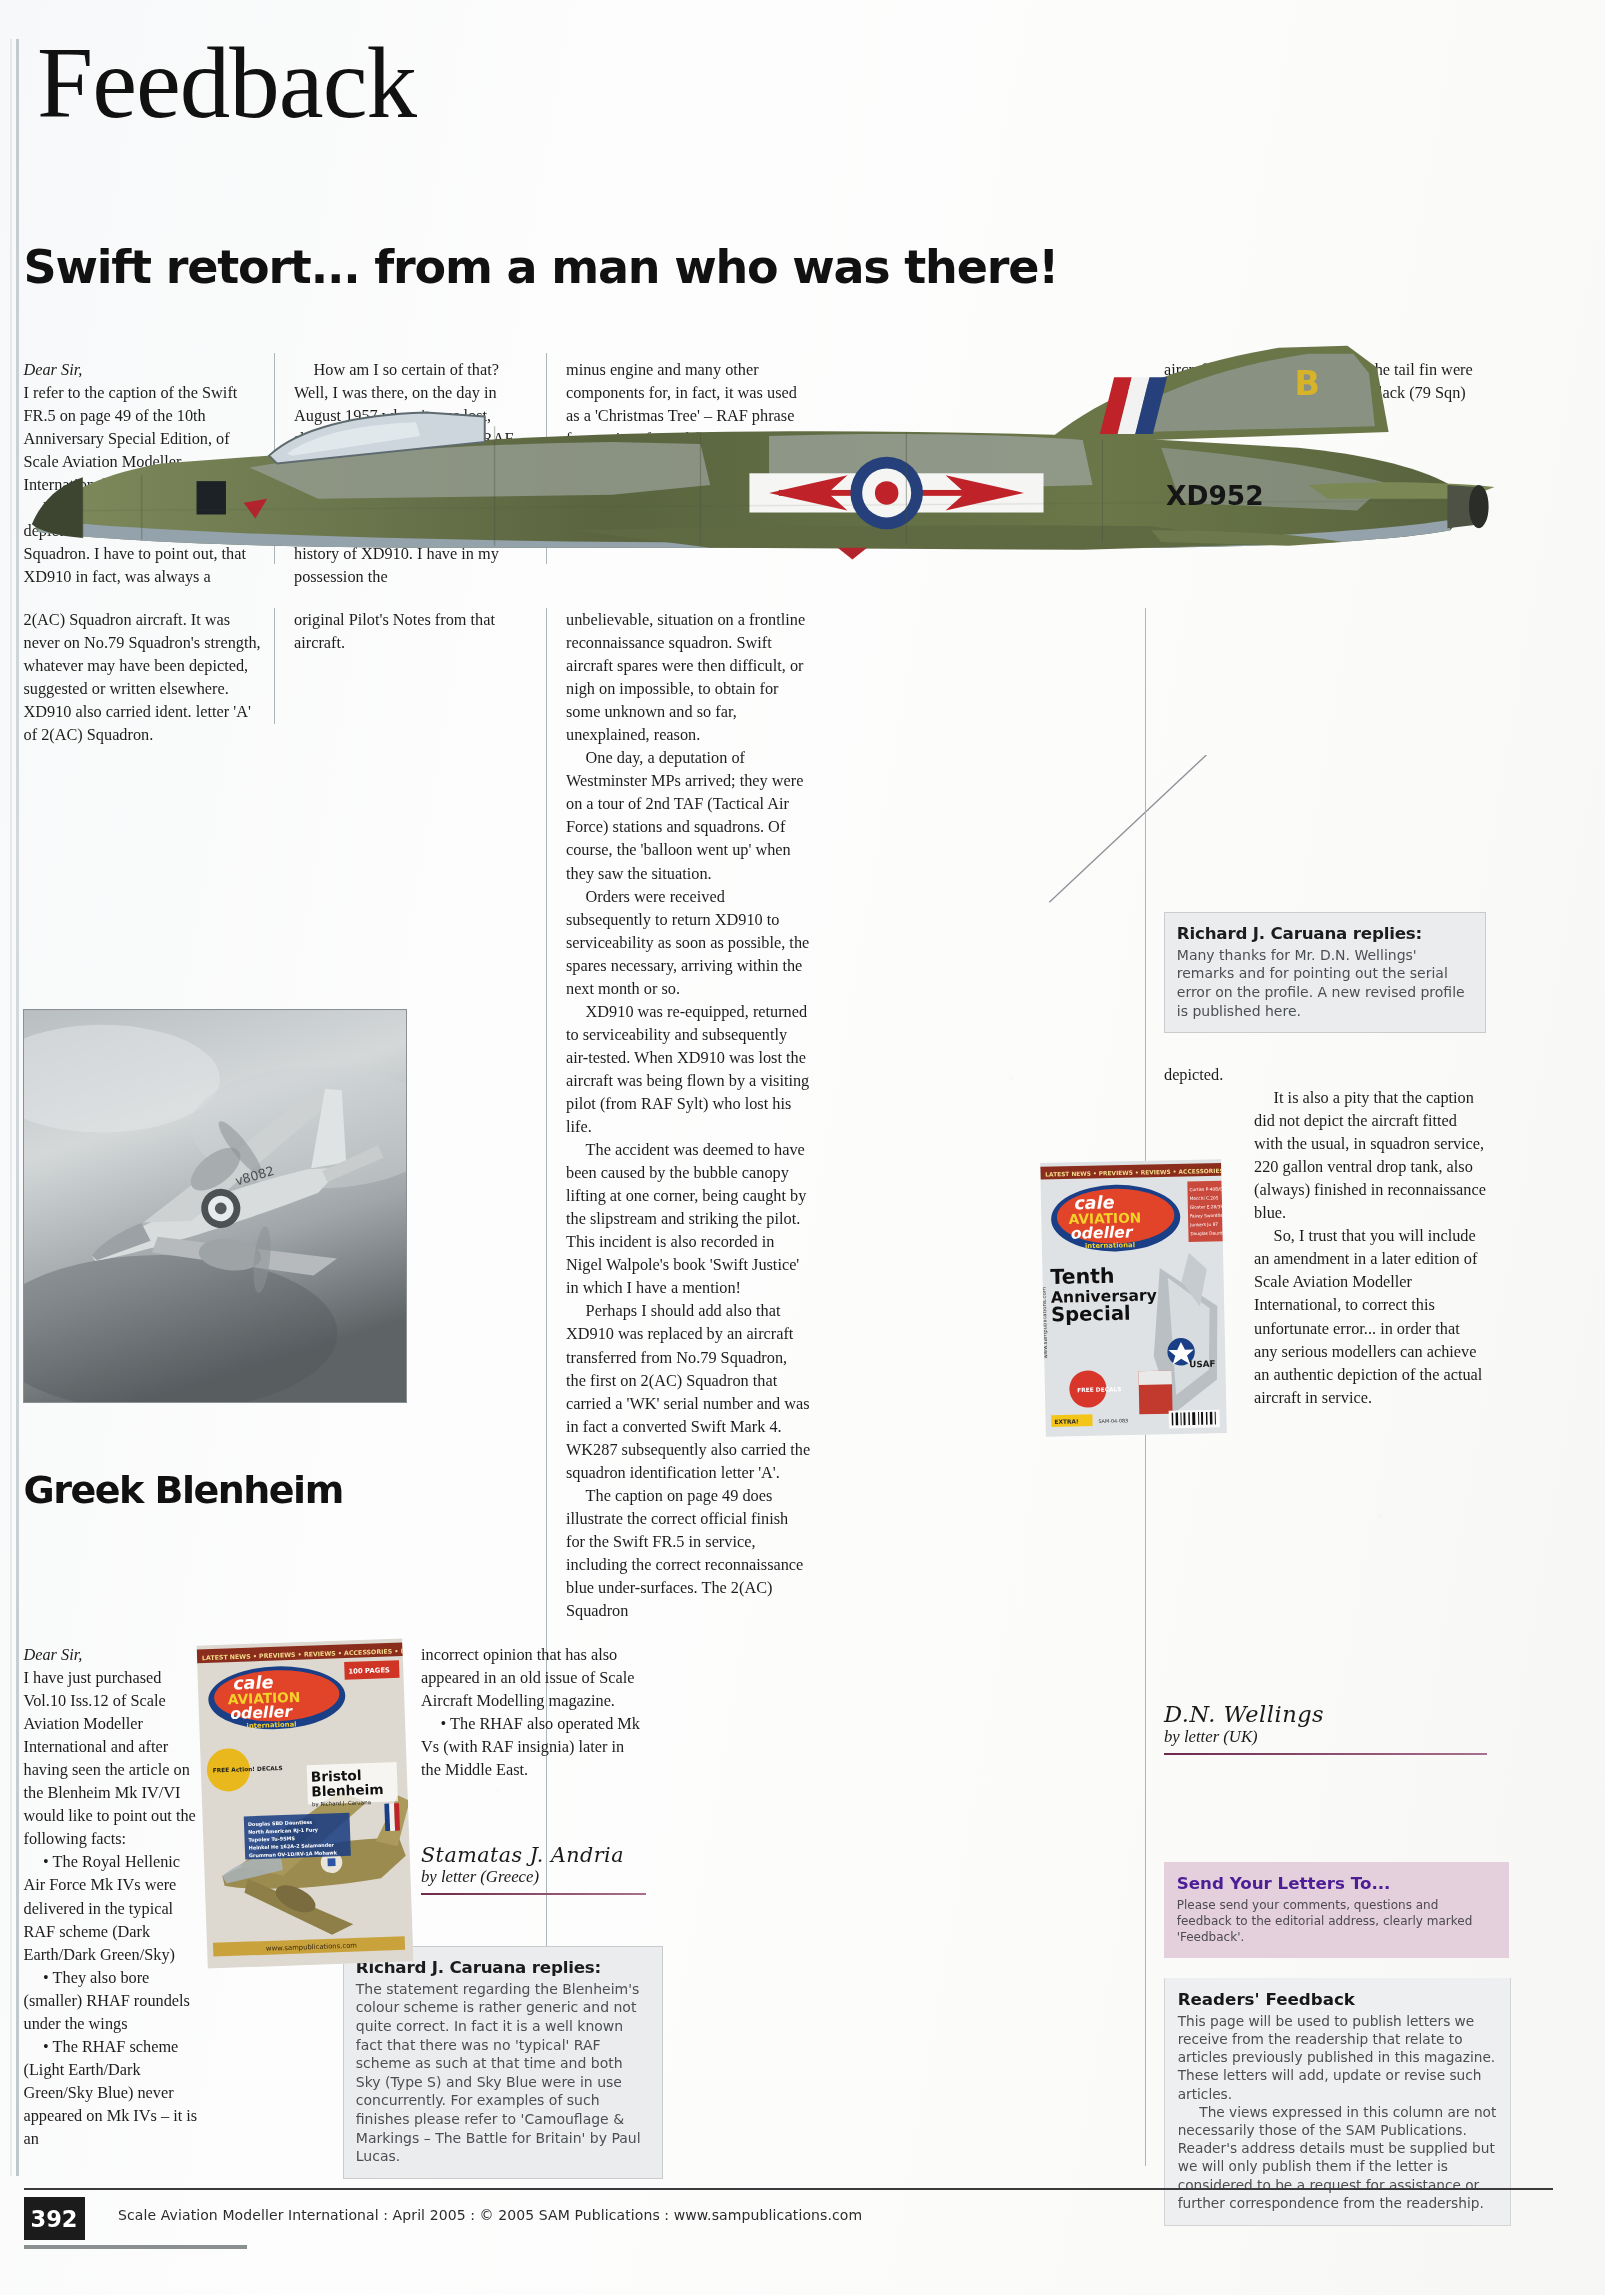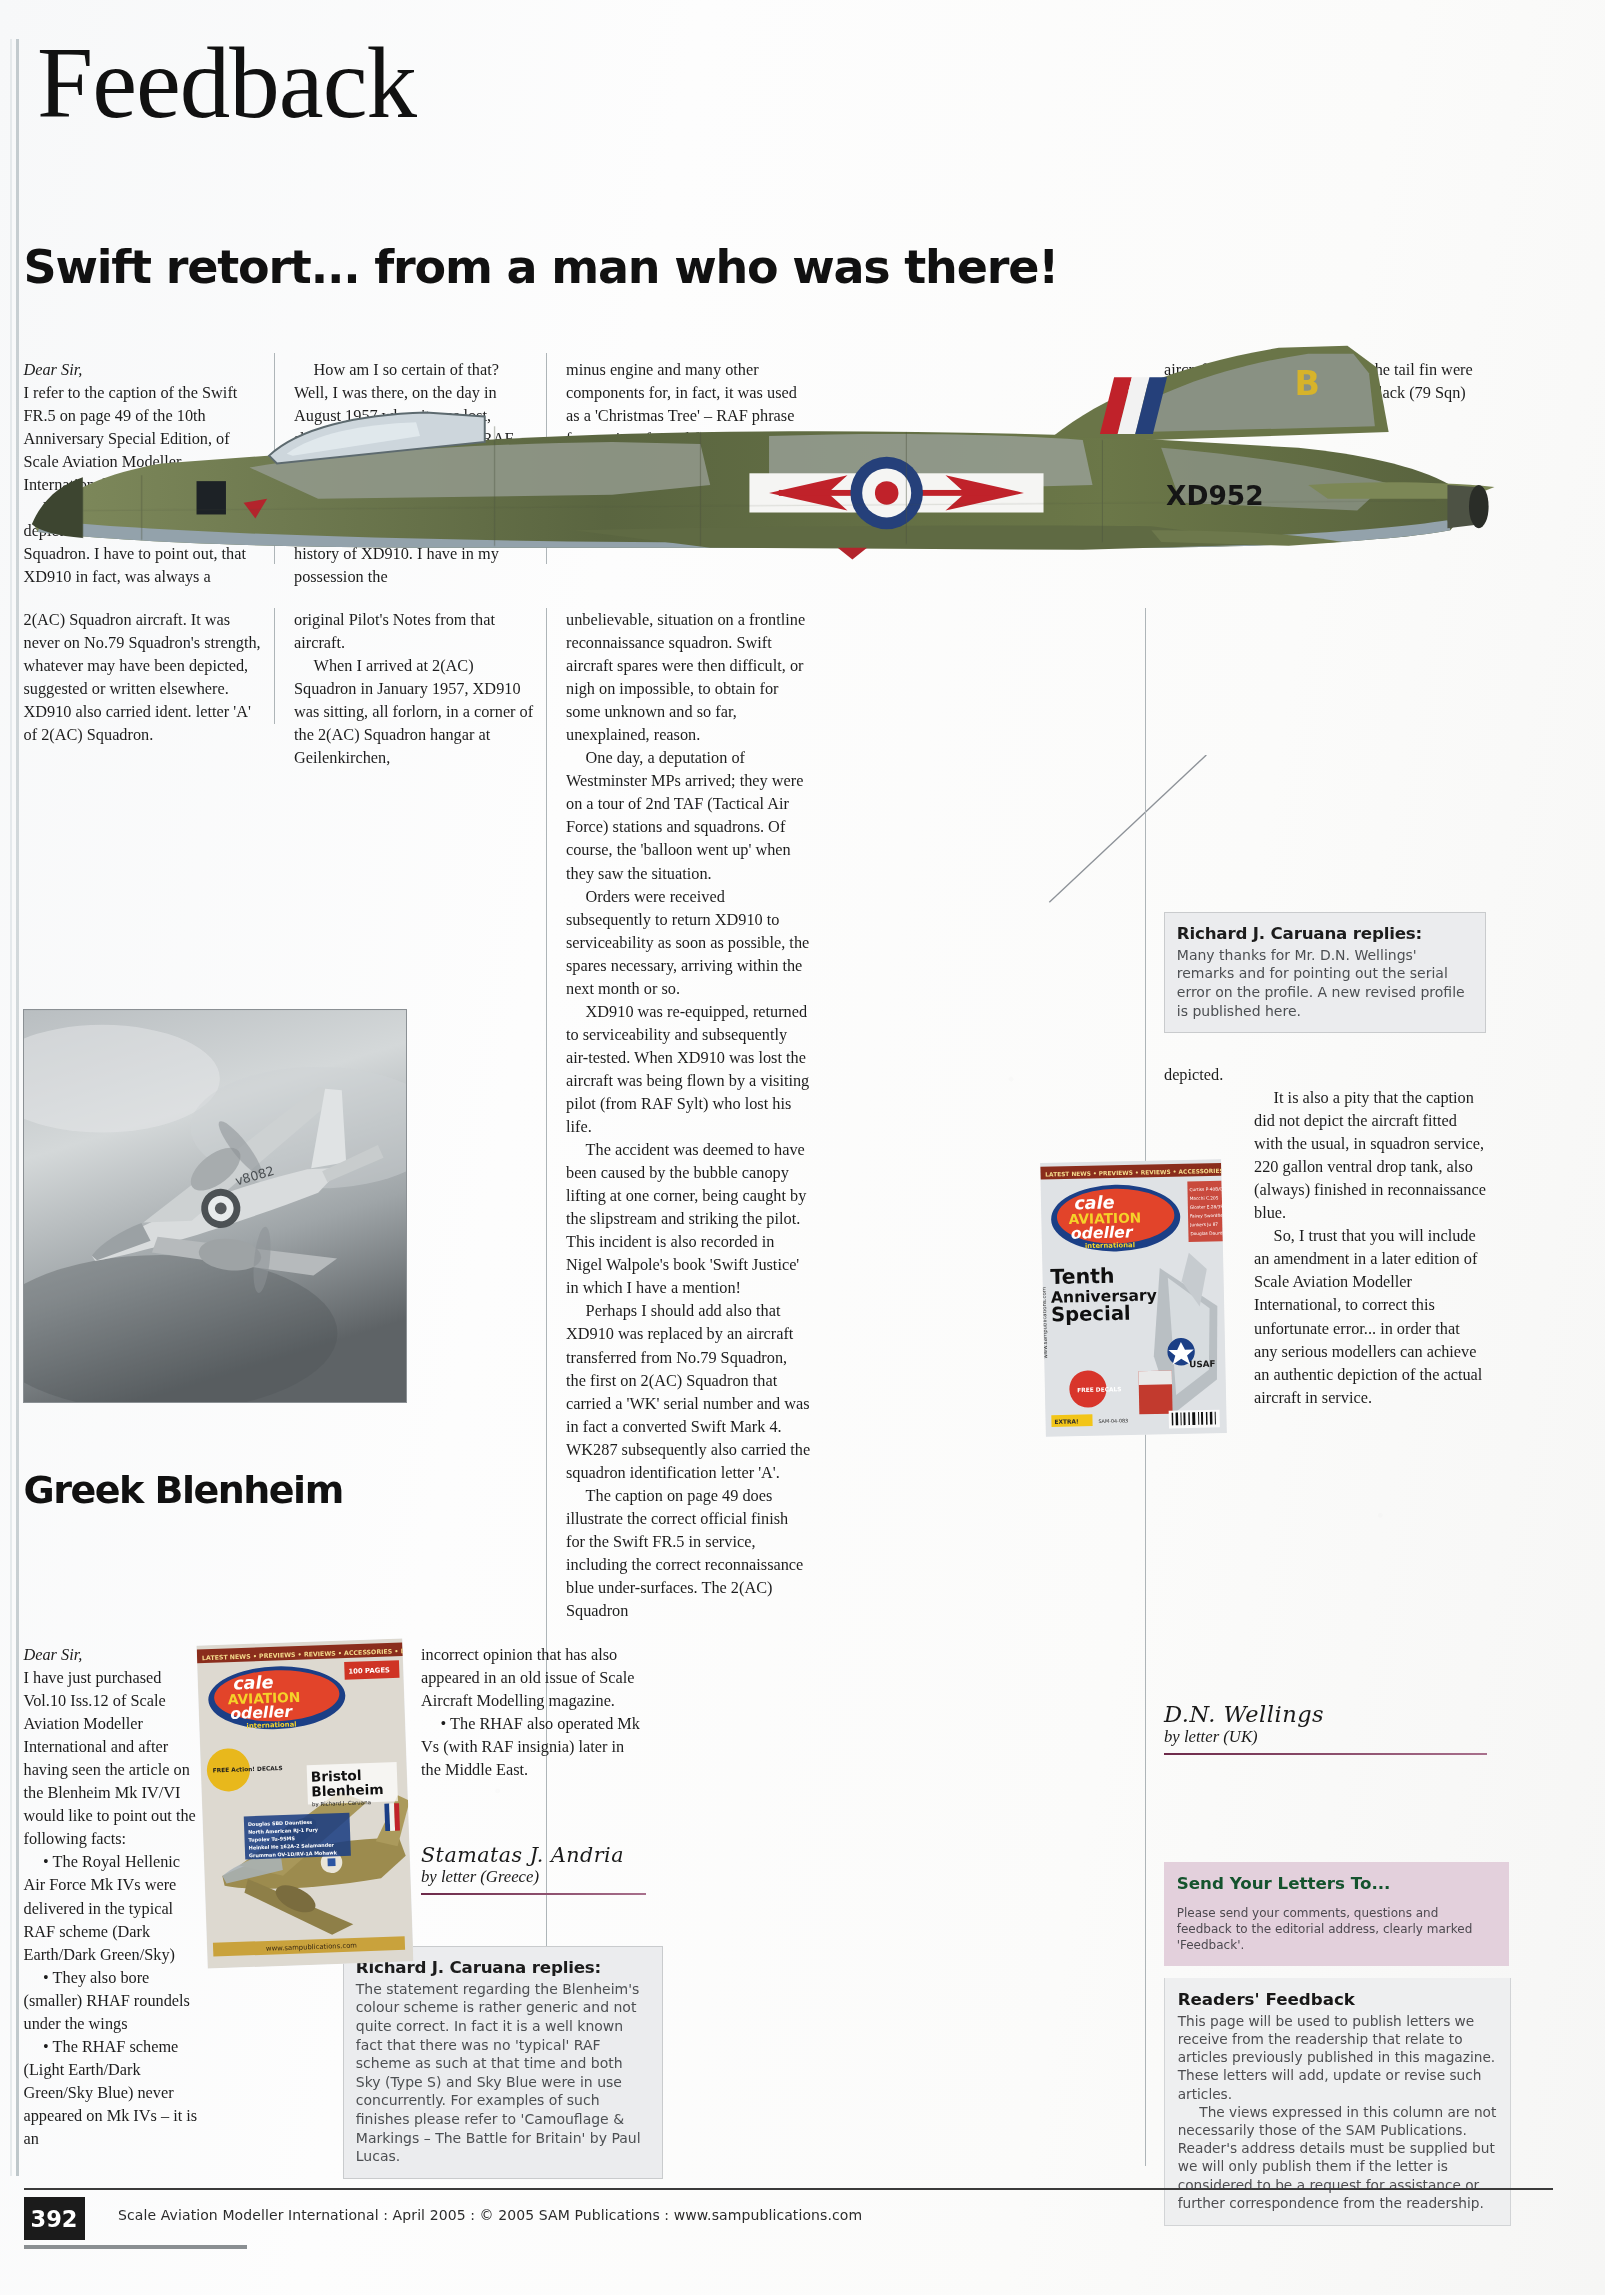--- a/index.html
+++ b/index.html
@@ -103,21 +103,21 @@
     margin-bottom:2.9px;letter-spacing:-0.2px;
   }
   .reply-box .rb-body{font-size:14px;line-height:1.33;}
 
   
   #send-letters-box{
     position:absolute;left:1164px;top:1862px;width:320px;
     background:#e3d0dc;padding:10.8px 12.7px 12.7px 12.7px;
     font-family:"DejaVu Sans",sans-serif;color:#4d4a50;
   }
-  #send-letters-box .ib-title{font-weight:bold;font-size:16.7px;color:#14532d;margin-bottom:13px;}
+  #send-letters-box .ib-title{font-weight:bold;font-size:16.7px;color:#4c1d95;margin-bottom:5px;}
   #send-letters-box .ib-body{font-size:12px;line-height:1.33;}
   #readers-feedback-box{
     position:absolute;left:1164px;top:1978px;width:320px;
     background:#eeeff0;padding:10.8px 12.7px 12.7px 12.7px;
     font-family:"DejaVu Sans",sans-serif;color:#4d4d50;
     border:1px solid #d2d4d6;border-top:none;
   }
   #readers-feedback-box .ib-title{font-weight:bold;font-size:16.7px;color:#171717;margin-bottom:2.9px;}
   #readers-feedback-box .ib-body{font-size:13.7px;line-height:1.33;}
   #readers-feedback-box .ib-body p{margin:0;}
@@ -267,21 +267,20 @@
     <line x1="200" y1="0" x2="40" y2="150" stroke="#8d9298" stroke-width="1.4"></line>
   </svg>
 
   <div class="col" style="left:23.5px;top:608px;width:243px;">
     <p>2(AC) Squadron aircraft. It was never on No.79 Squadron's strength, whatever may have been depicted, suggested or written elsewhere. XD910 also carried ident. letter 'A' of 2(AC) Squadron.</p>
   </div>
   <div class="rule-v" style="left:274px;top:608px;height:116px;"></div>
 
   <div class="col" style="left:294px;top:608px;width:243px;">
     <p>original Pilot's Notes from that aircraft.</p>
-    <p class="ind">When I arrived at 2(AC) Squadron in January 1957, XD910 was sitting, all forlorn, in a corner of the 2(AC) Squadron hangar at Geilenkirchen,</p>
   </div>
   <div class="rule-v" style="left:546px;top:608px;height:1558px;"></div>
 
   <div class="col" style="left:566px;top:608px;width:245px;">
     <p>unbelievable, situation on a frontline reconnaissance squadron. Swift aircraft spares were then difficult, or nigh on impossible, to obtain for some unknown and so far, unexplained, reason.</p>
     <p class="ind">One day, a deputation of Westminster MPs arrived; they were on a tour of 2nd TAF (Tactical Air Force) stations and squadrons. Of course, the 'balloon went up' when they saw the situation.</p>
     <p class="ind">Orders were received subsequently to return XD910 to serviceability as soon as possible, the spares necessary, arriving within the next month or so.</p>
     <p class="ind">XD910 was re-equipped, returned to serviceability and subsequently air-tested. When XD910 was lost the aircraft was being flown by a visiting pilot (from RAF Sylt) who lost his life.</p>
     <p class="ind">The accident was deemed to have been caused by the bubble canopy lifting at one corner, being caught by the slipstream and striking the pilot. This incident is also recorded in Nigel Walpole's book 'Swift Justice' in which I have a mention!</p>
     <p class="ind">Perhaps I should add also that XD910 was replaced by an aircraft transferred from No.79 Squadron, the first on 2(AC) Squadron that carried a 'WK' serial number and was in fact a converted Swift Mark 4. WK287 subsequently also carried the squadron identification letter 'A'.</p>

